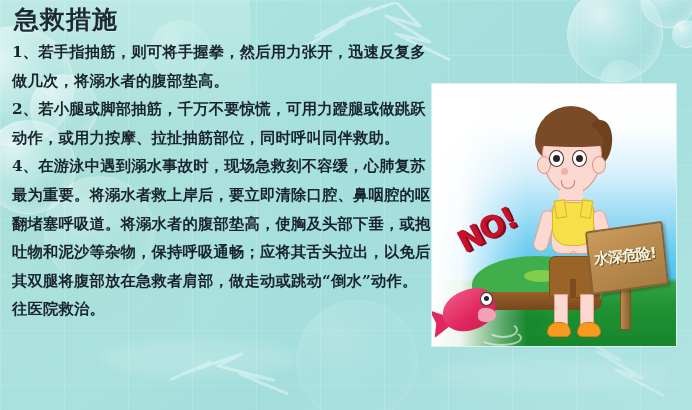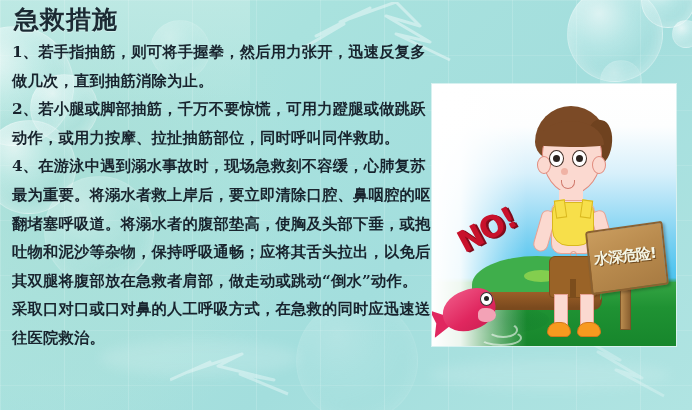--- a/index.html
+++ b/index.html
@@ -426,29 +426,28 @@
     </div>
 
     <div class="soft-white sw1"></div>
     <div class="soft-white sw2"></div>
   </div>
 
   <div class="title">急救措施</div>
 
   <div class="body-text">
     <p>1、若手指抽筋，则可将手握拳，然后用力张开，迅速反复多</p>
-    <p>做几次，直到抽筋消除为止。</p>
+    <p>做几次，将溺水者的腹部垫高。</p>
     <p>2、若小腿或脚部抽筋，千万不要惊慌，可用力蹬腿或做跳跃</p>
     <p>动作，或用力按摩、拉扯抽筋部位，同时呼叫同伴救助。</p>
     <p>4、在游泳中遇到溺水事故时，现场急救刻不容缓，心肺复苏</p>
     <p>最为重要。将溺水者救上岸后，要立即清除口腔、鼻咽腔的呕</p>
     <p>翻堵塞呼吸道。将溺水者的腹部垫高，使胸及头部下垂，或抱</p>
     <p>吐物和泥沙等杂物，保持呼吸通畅；应将其舌头拉出，以免后</p>
     <p>其双腿将腹部放在急救者肩部，做走动或跳动“倒水”动作。</p>
-    <p>采取口对口或口对鼻的人工呼吸方式，在急救的同时应迅速送</p>
     <p>往医院救治。</p>
   </div>
 
   <div class="picture">
     <div class="pic-ground"></div>
     <div class="pic-left-fade"></div>
 
     <div class="pier"></div>
     <div class="pier-face"></div>
     <div class="pier-spot"></div>

